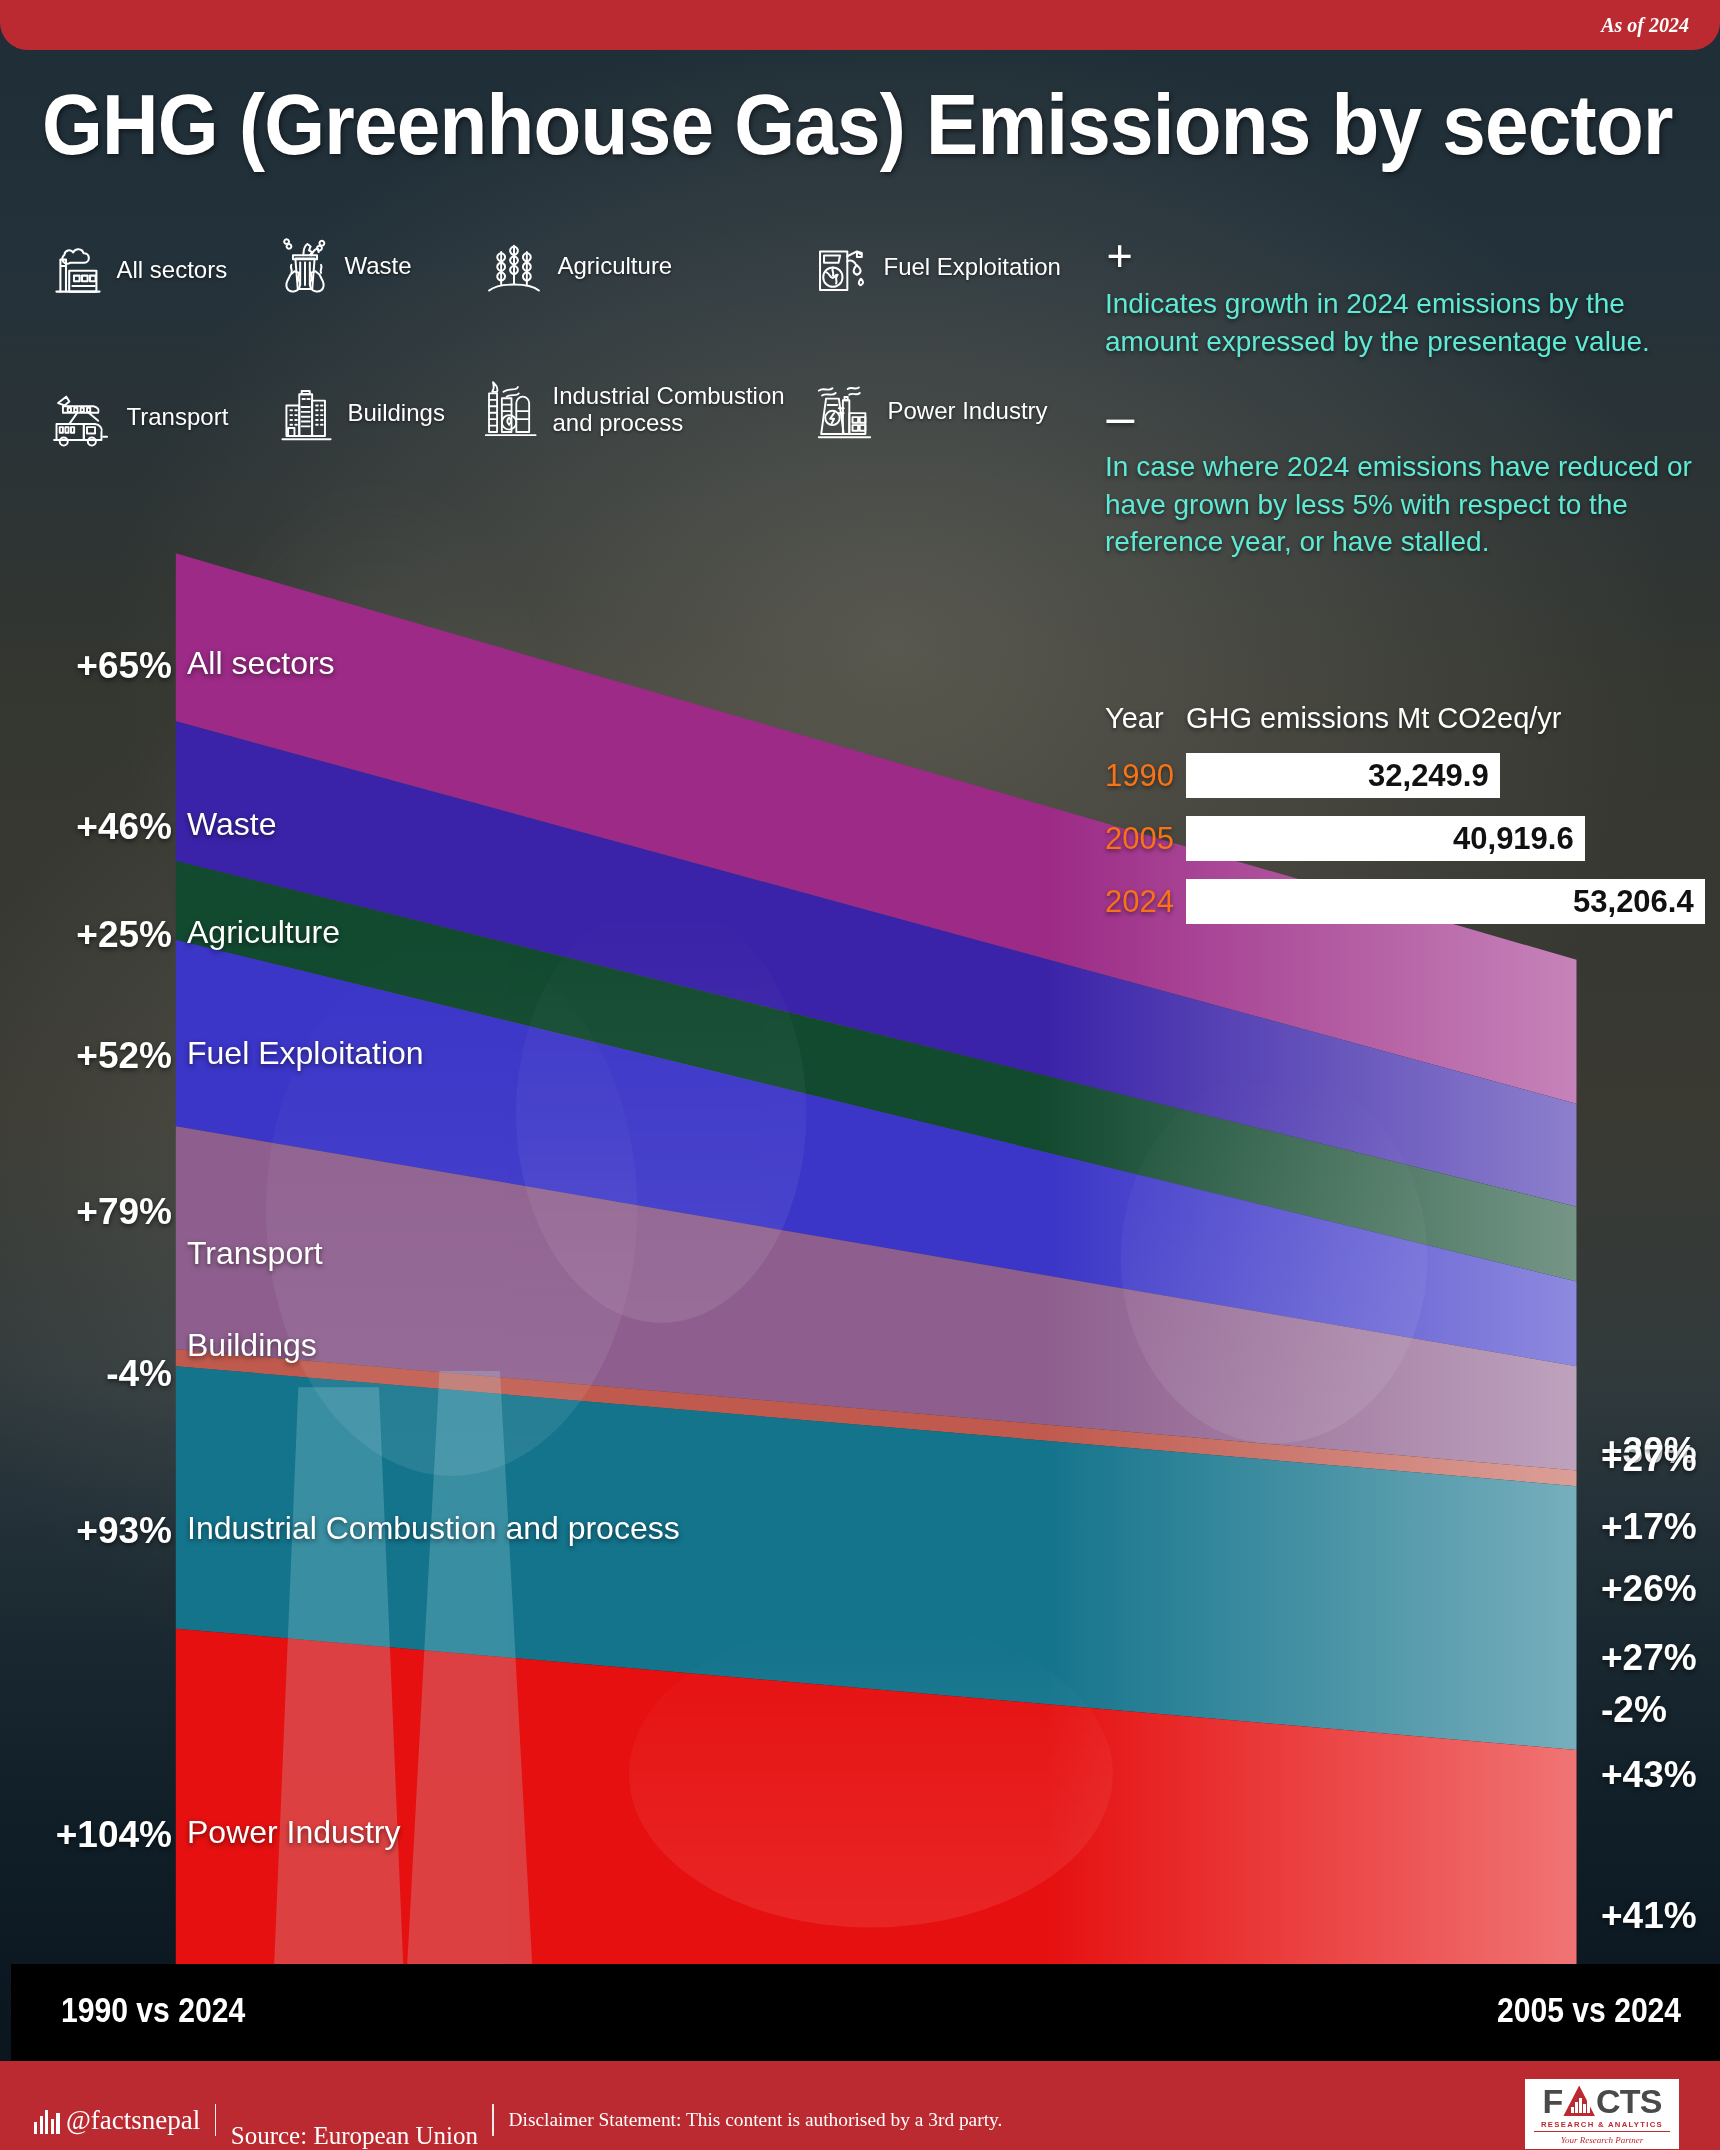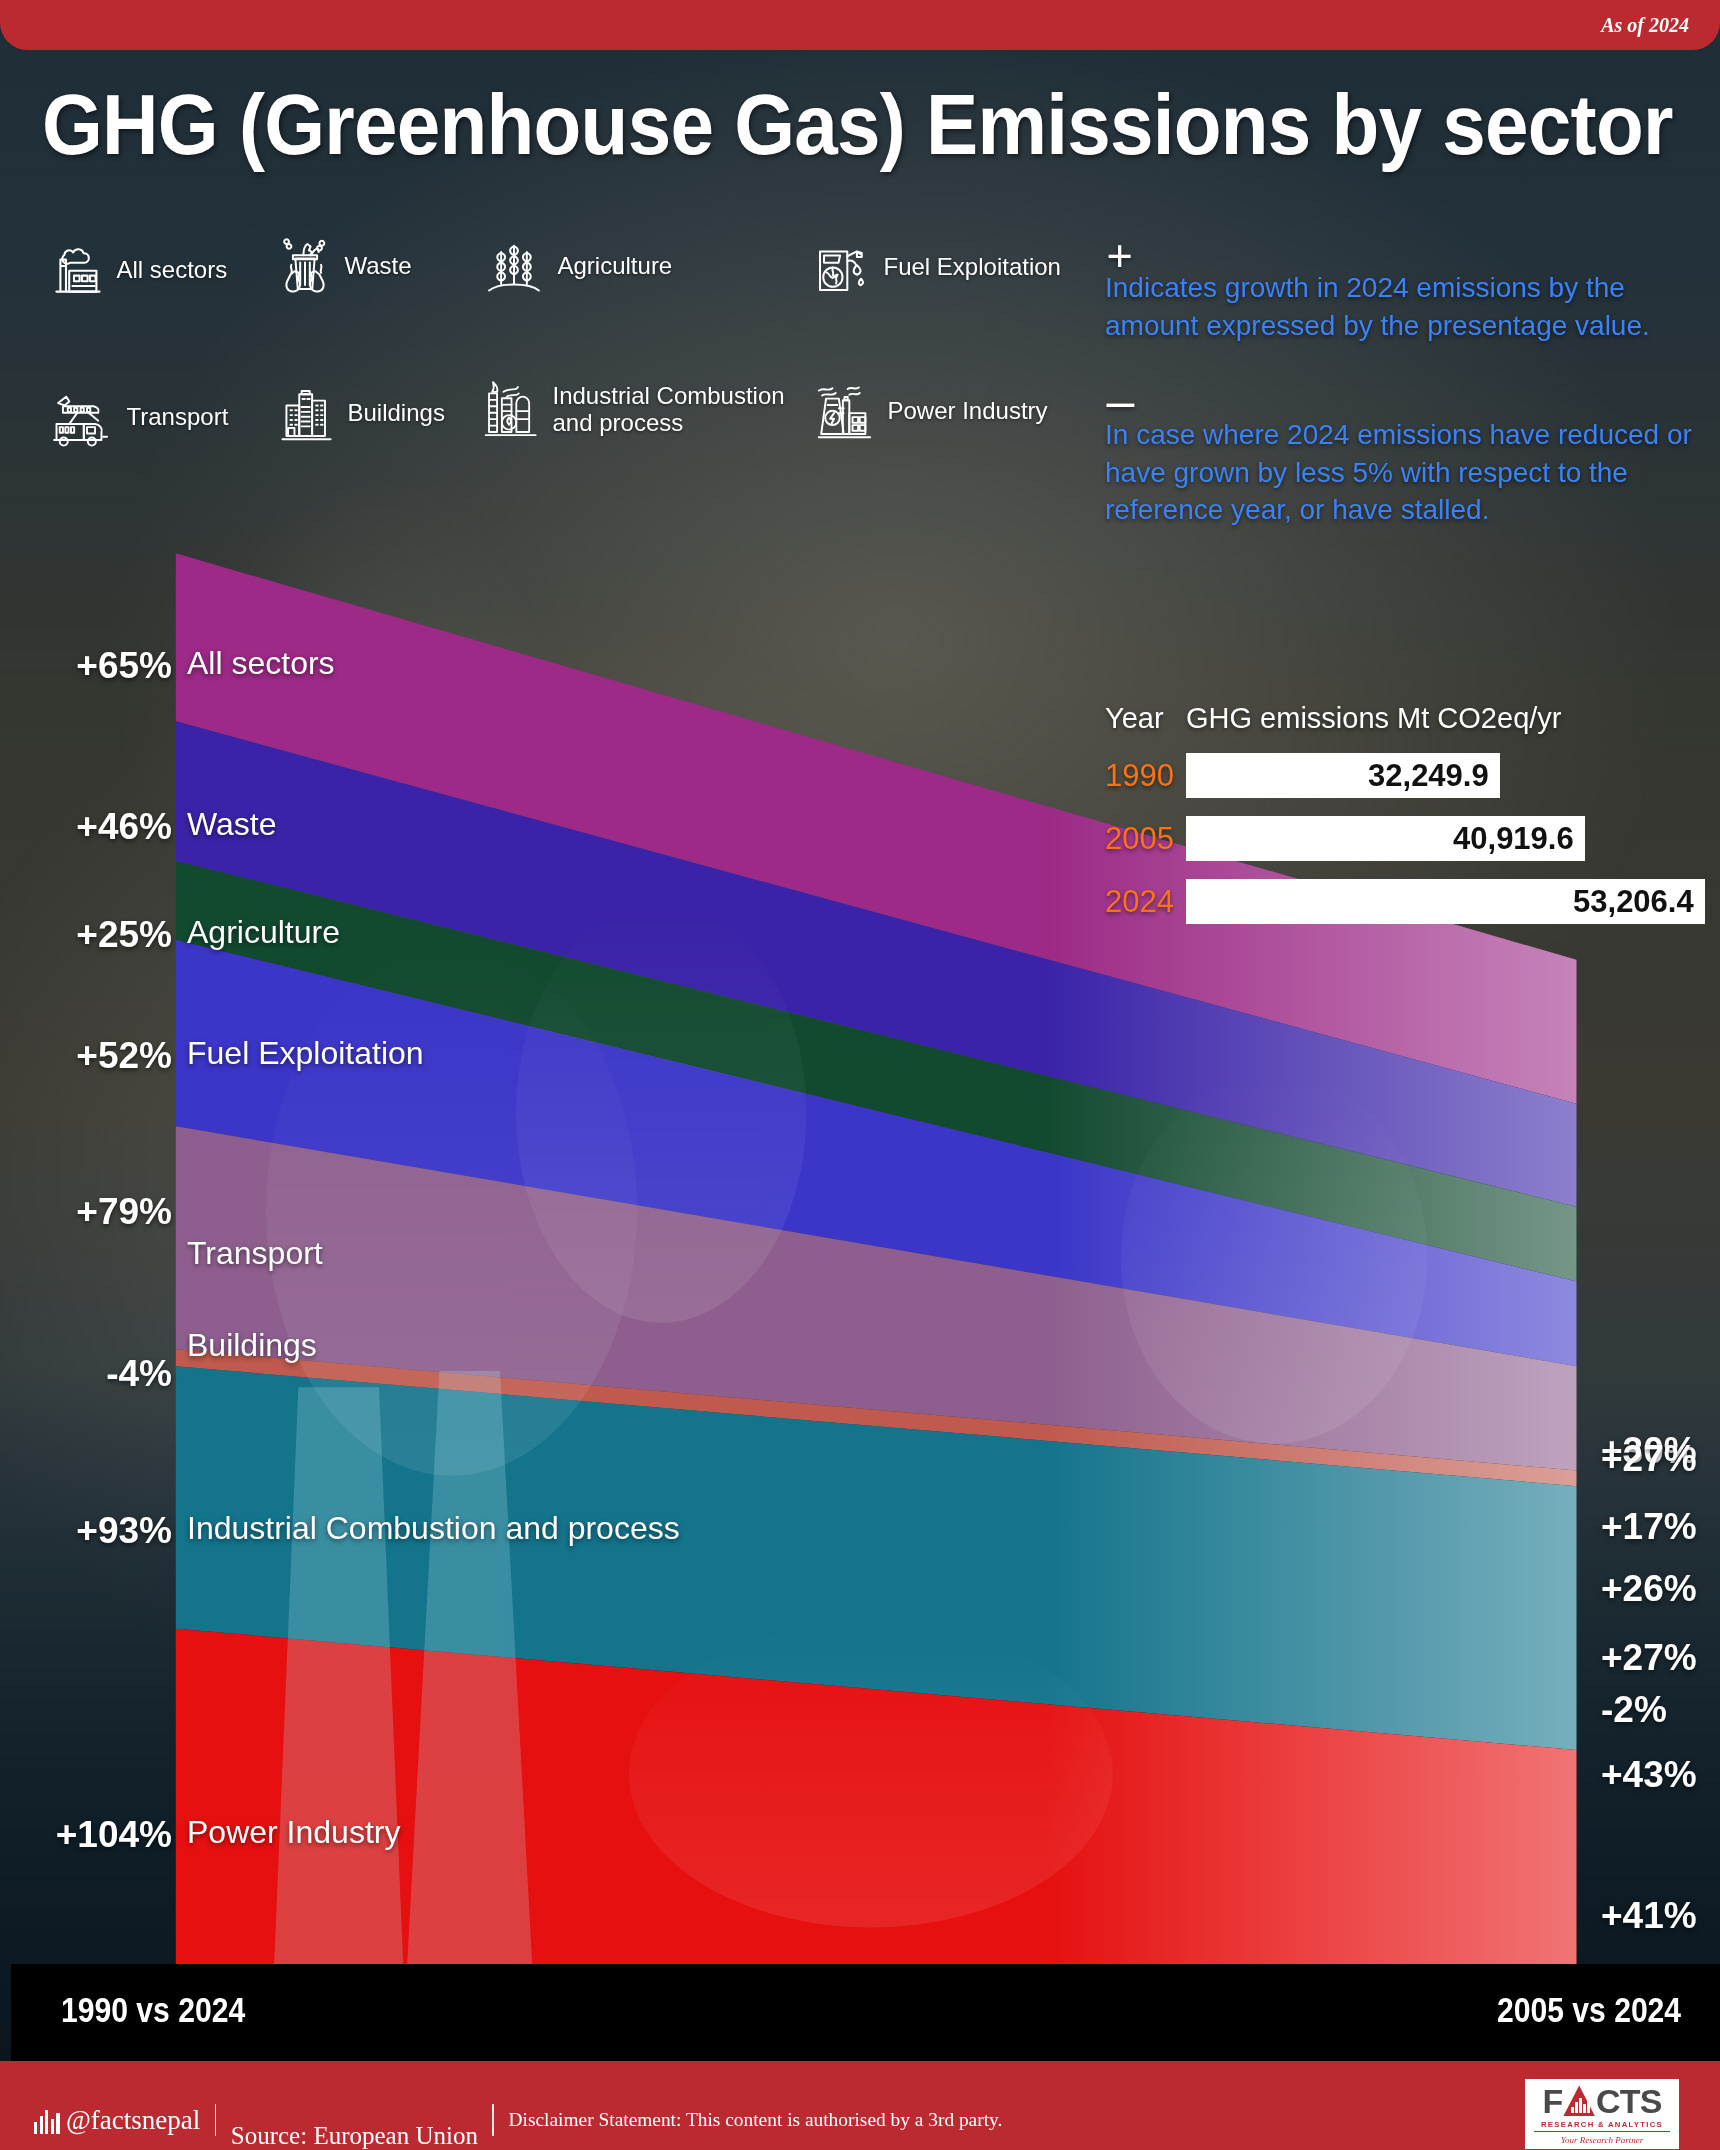--- a/index.html
+++ b/index.html
@@ -73,21 +73,21 @@
   }
 
   
   .explain { position: absolute; left: 1105px; top: 242px; width: 597px; z-index: 30; }
   .sign {
     color: #fff; font-size: 45px; line-height: .6; font-weight: 300;
     margin-left: 1.6px; text-shadow: 0 1.6px 4px rgba(0,0,0,.5);
   }
   .sign.minus { font-size: 50px; }
   .explain p {
-    color: #3b82f6; font-size: 28px; line-height: 1.34; margin-top: 0;
+    color: #5eead4; font-size: 28px; line-height: 1.34; margin-top: 16px;
     text-shadow: 0 1.6px 4px rgba(0,0,0,.55);
   }
   .explain .gap { height: 42px; }
 
   
   .datatable { position: absolute; left: 1105px; top: 702px; width: 605px; z-index: 30; }
   .dt-head { display: flex; align-items: baseline; color: #fff; font-size: 29px;
              text-shadow: 0 1.6px 4px rgba(0,0,0,.5); }
   .dt-head .yr { width: 81px; }
   .dt-row { display: flex; align-items: center; margin-top: 18px; }

